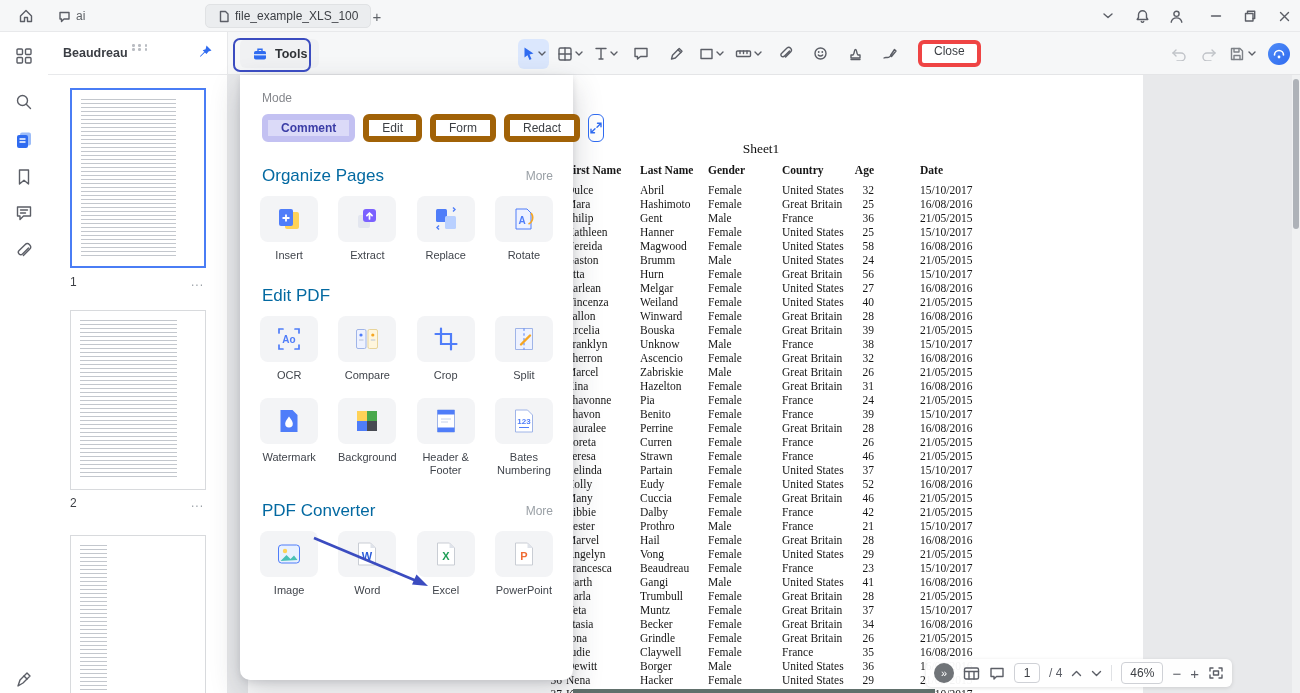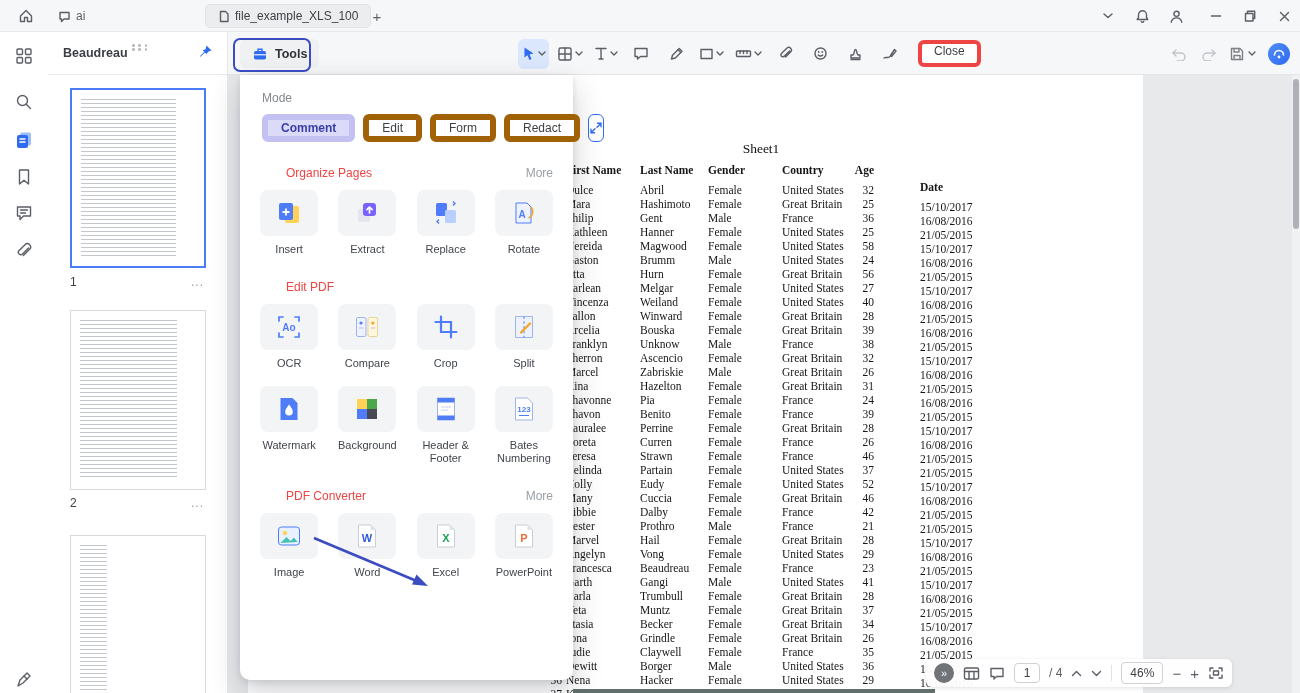--- a/index.html
+++ b/index.html
@@ -48,41 +48,41 @@
   .sheet-rows { position:absolute; left:0; top:109px; width:100%; }
   .trow { position:relative; height:14px; }
   .tc { position:absolute; top:0; white-space:nowrap; font-family:"Liberation Serif", serif; font-size:11.5px; color:#161616; }
   .sheet-head .tc { font-weight:bold; }
   .c-n { left:270px; width:44px; text-align:right; }
   .c-f { left:318px; width:72px; }
   .c-l { left:392px; width:68px; }
   .c-g { left:460px; width:72px; }
   .c-c { left:534px; width:110px; }
   .c-a { left:590px; width:36px; text-align:right; }
-  .c-d { left:672px; width:72px;margin-top:17px; }
+  .c-d { left:672px; width:72px; }
   .vscroll { position:absolute; right:0; top:0; width:8px; height:618px; background:#f0f1f2; }
   .vthumb { position:absolute; right:1px; top:4px; width:6px; height:150px; border-radius:3px; background:#aeb2b8; }
   .hstrip { position:absolute; left:345px; bottom:0; width:362px; height:4px; background:#61706c; z-index:35; }
 
   
   .bottombar { position:absolute; left:926px; top:659px; height:28px; display:flex; align-items:center; gap:9px; padding:0 8px; background:rgba(255,255,255,.95); border-radius:6px; box-shadow:0 1px 4px rgba(0,0,0,.12); z-index:40; font-size:12px; color:#5b5e66; }
   .circ-btn { width:20px; height:20px; border-radius:50%; background:#707478; color:#fff; font-size:11px; display:flex; align-items:center; justify-content:center; }
   .pg-box { width:26px; height:20px; border:1px solid #cfd1d6; border-radius:4px; text-align:center; line-height:18px; font-size:12px; color:#3c3f44; background:#fff; }
   .zoom-box { height:22px; padding:0 8px; border:1px solid #cfd1d6; border-radius:4px; line-height:20px; font-size:12px; color:#3c3f44; background:#fff; }
   .vsep { width:1px; height:16px; background:#e0e2e5; }
 
   
   .tools-panel { position:absolute; left:240px; top:75px; width:333px; height:605px; background:#fff; border-radius:0 0 10px 10px; box-shadow:0 12px 30px rgba(40,45,60,.22), 0 2px 6px rgba(40,45,60,.12); z-index:50; }
   .mode-label { margin:16px 0 9px 22px; font-size:12px; color:#85878c; }
   .mode-row { display:flex; align-items:center; gap:8px; margin:0 16px 0 22px; }
   .mode-btn { height:28px; padding:0 13px; border:6px solid #a16207; border-radius:6px; background:#fff; font-size:12px; color:#3c3f44; display:flex; align-items:center; }
   .mode-btn.sel { background:#dbdaf8; border-color:#c3c1f2; color:#3b3da6; font-weight:bold; }
   .expand-btn { margin-left:auto; width:28px; height:28px; border:1.5px solid #2f6bf0; border-radius:6px; display:flex; align-items:center; justify-content:center; }
   .sec-head { display:flex; justify-content:space-between; align-items:center; margin:24px 20px 10px 22px; }
-  .sec-title { font-size:12px; color:#ef4444;margin-left:24px; }
+  .sec-title { font-size:17px; color:#0369a1; }
   .sec-more { font-size:12px; color:#9aa0a6; }
   .tile-grid { display:grid; grid-template-columns:repeat(4,1fr); row-gap:14px; padding:0 10px; }
   .tile { display:flex; flex-direction:column; align-items:center; gap:7px; }
   .tile-icon { width:58px; height:46px; border-radius:8px; background:#f3f4f6; display:flex; align-items:center; justify-content:center; }
   .tile-label { font-size:11px; color:#41454c; text-align:center; line-height:13px; max-width:74px; }
 
   .arrow-anno { position:absolute; left:302px; top:530px; z-index:60; pointer-events:none; }
 </style>
 </head>
 <body>

